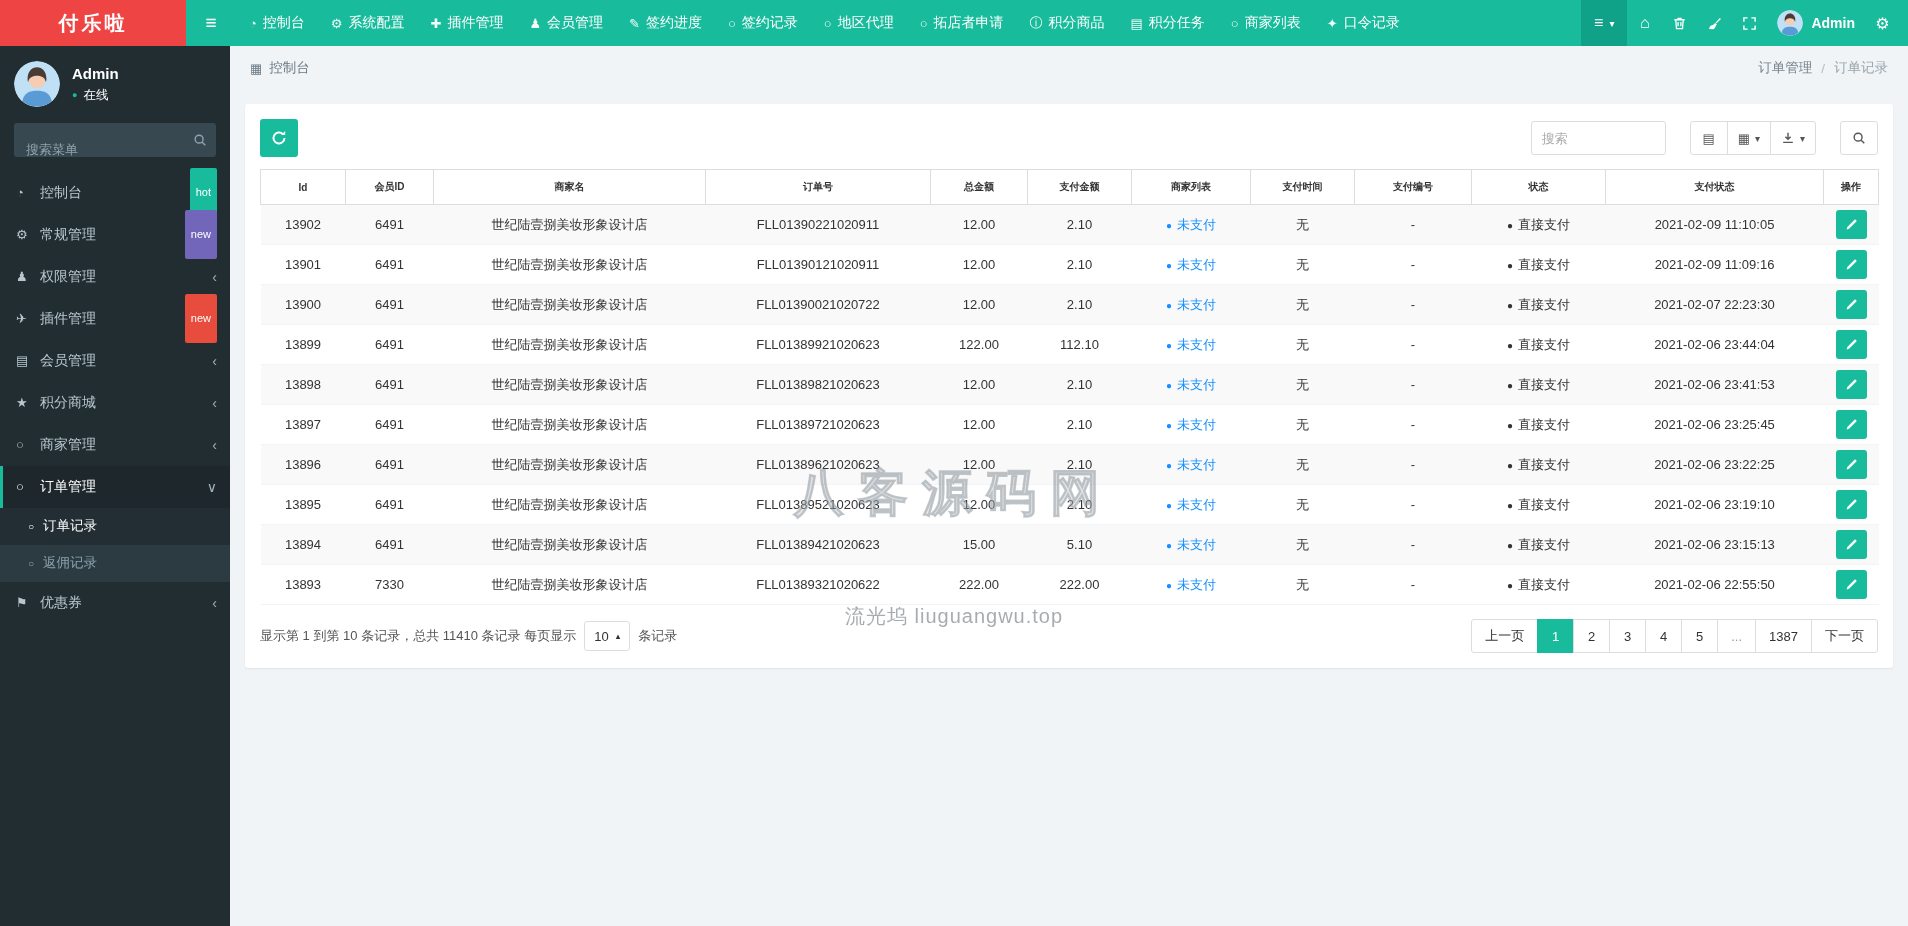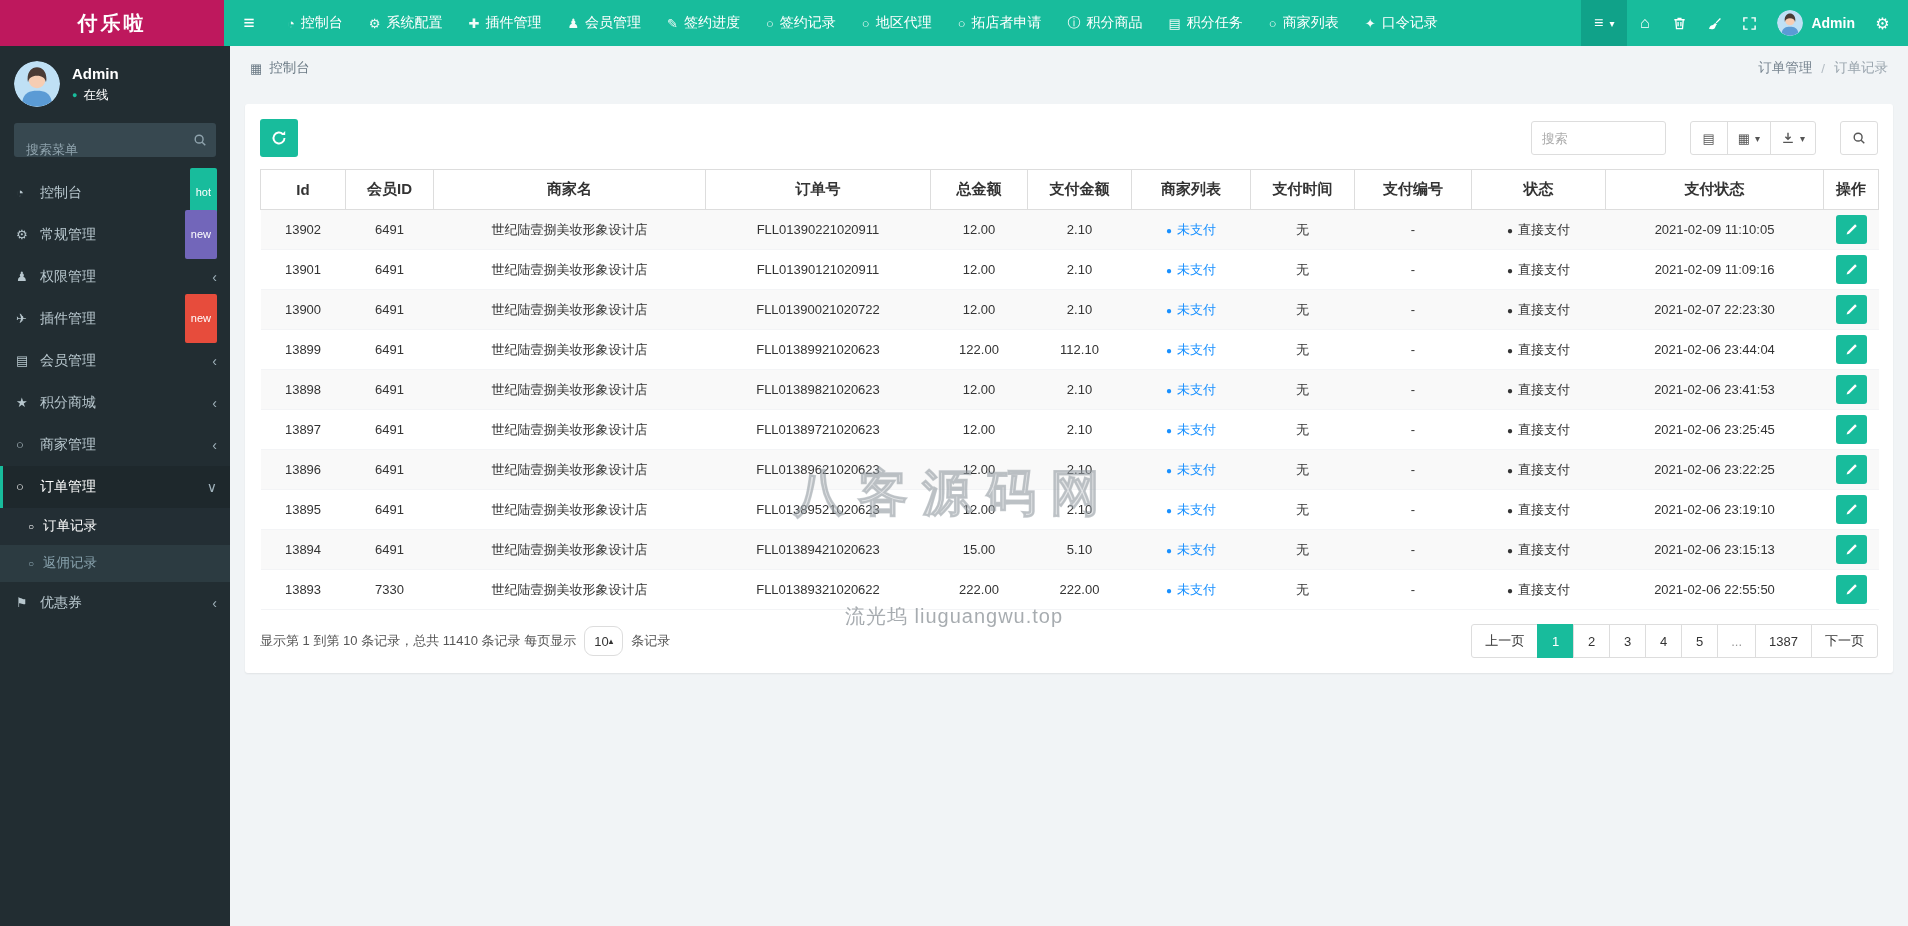--- a/index.html
+++ b/index.html
@@ -4,21 +4,21 @@
 <style>
   *{box-sizing:border-box;margin:0;padding:0}
   body{margin:0;background:#e8eaed;font-family:"Liberation Sans","DejaVu Sans",sans-serif}
   a{text-decoration:none;cursor:pointer}
   ul{list-style:none}
   button{font-family:inherit;cursor:pointer}
   .app{position:relative;width:1908px;height:926px;overflow:hidden;background:#f1f4f6}
 
   
   .topnav{position:absolute;top:0;left:0;right:0;height:46px;background:#18bc9c;display:flex;align-items:stretch;z-index:30}
-  .logo{width:224px;background:#be185d;color:#fff;font-size:20px;font-weight:bold;display:flex;align-items:center;justify-content:center;letter-spacing:3px}
+  .logo{width:186px;background:#ef4444;color:#fff;font-size:20px;font-weight:bold;display:flex;align-items:center;justify-content:center;letter-spacing:3px}
   .nav-toggle{width:50px;display:flex;align-items:center;justify-content:center;color:#fff;font-size:19px}
   .top-menu{display:flex;align-items:stretch}
   .top-item{display:flex;align-items:center;gap:6px;padding:0 13px;color:#fff;font-size:14px;white-space:nowrap}
   .ti-icon{font-size:13px;opacity:.95}
   .top-right{margin-left:auto;display:flex;align-items:stretch;padding-right:8px}
   .nav-dd{display:flex;align-items:center;gap:6px;padding:0 13px;background:#10a289;color:#fff;font-size:16px}
   .nav-dd .caret{font-size:10px}
   .nav-ic{width:35px;display:flex;align-items:center;justify-content:center;color:#fff;font-size:16px}
   .nav-user{display:flex;align-items:center;gap:8px;padding:0 10px;color:#fff;font-size:14px;font-weight:bold}
   .avatar{border-radius:50%;overflow:hidden;display:inline-flex;flex:none}
@@ -63,33 +63,33 @@
   .tb-search::placeholder{color:#aaa}
   .btn-group{display:flex}
   .btn-group button,.tb-btn{height:34px;min-width:38px;padding:0 10px;background:#fff;border:1px solid #ddd;color:#555;font-size:13px;display:flex;align-items:center;justify-content:center;gap:5px}
   .btn-group button{margin-left:-1px;border-radius:0}
   .btn-group button:first-child{margin-left:0;border-radius:3px 0 0 3px}
   .btn-group button:last-child{border-radius:0 3px 3px 0}
   .tb-btn{border-radius:3px}
   .caret{font-size:10px}
 
   table.grid{width:100%;border-collapse:collapse;table-layout:fixed;font-size:13px}
-  .grid th{border:1px solid #ddd;background:#fff;padding:10px 0;font-size:15px;color:#333;text-align:center;font-weight:bold;overflow:hidden;white-space:nowrap}
+  .grid th{border:1px solid #ddd;background:#fff;padding:10px 0;font-size:10px;color:#333;text-align:center;font-weight:bold;overflow:hidden;white-space:nowrap}
   .grid td{padding:9px 8px;text-align:center;color:#333;border-bottom:1px solid #f3f4f6;overflow:hidden;text-overflow:ellipsis;white-space:nowrap}
   .grid tbody tr:nth-child(odd){background:#f9f9f9}
   .st-dot{font-size:10px;margin-right:5px}
   .st-dot.blue{color:#1890ff}
   .st-dot.dark{color:#333}
   .pay-unpaid{color:#1890ff}
   .c-op{padding:5px 8px !important}
   .edit-btn{width:31px;height:29px;border:0;border-radius:3px;background:#18bc9c;display:inline-flex;align-items:center;justify-content:center;vertical-align:middle}
 
   .table-footer{display:flex;align-items:center;margin-top:14px}
   .summary{display:flex;align-items:center;gap:8px;font-size:13px;color:#555}
-  .size-btn{height:30px;padding:0 9px;background:#fff;border:1px solid #ddd;border-radius:9px;color:#333;font-size:13px;display:flex;align-items:center;}
+  .size-btn{height:30px;padding:0 9px;background:#fff;border:1px solid #ddd;border-radius:3px;color:#333;font-size:13px;display:flex;align-items:center;gap:7px}
   .caret-up{font-size:9px}
   .pages{margin-left:auto;display:flex}
   .page-btn{min-width:37px;height:34px;padding:0 13px;display:flex;align-items:center;justify-content:center;border:1px solid #ddd;background:#fff;color:#333;font-size:13px;margin-left:-1px;cursor:pointer}
   .page-btn:first-child{border-radius:3px 0 0 3px;margin-left:0}
   .page-btn:last-child{border-radius:0 3px 3px 0}
   .page-btn.active{background:#18bc9c;border-color:#18bc9c;color:#fff}
   .page-btn.dots{color:#999}
 
   
   .wm{position:absolute;left:724px;transform:translateX(-50%);white-space:nowrap;pointer-events:none;z-index:10;text-align:center}

